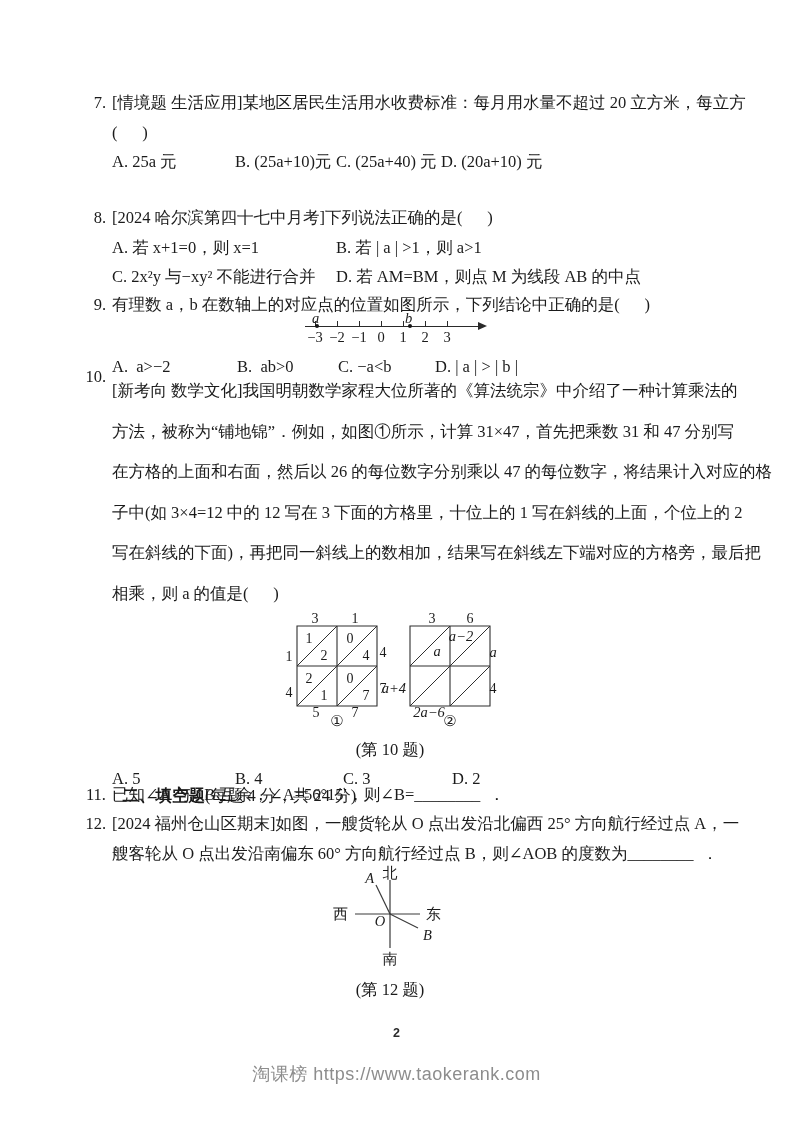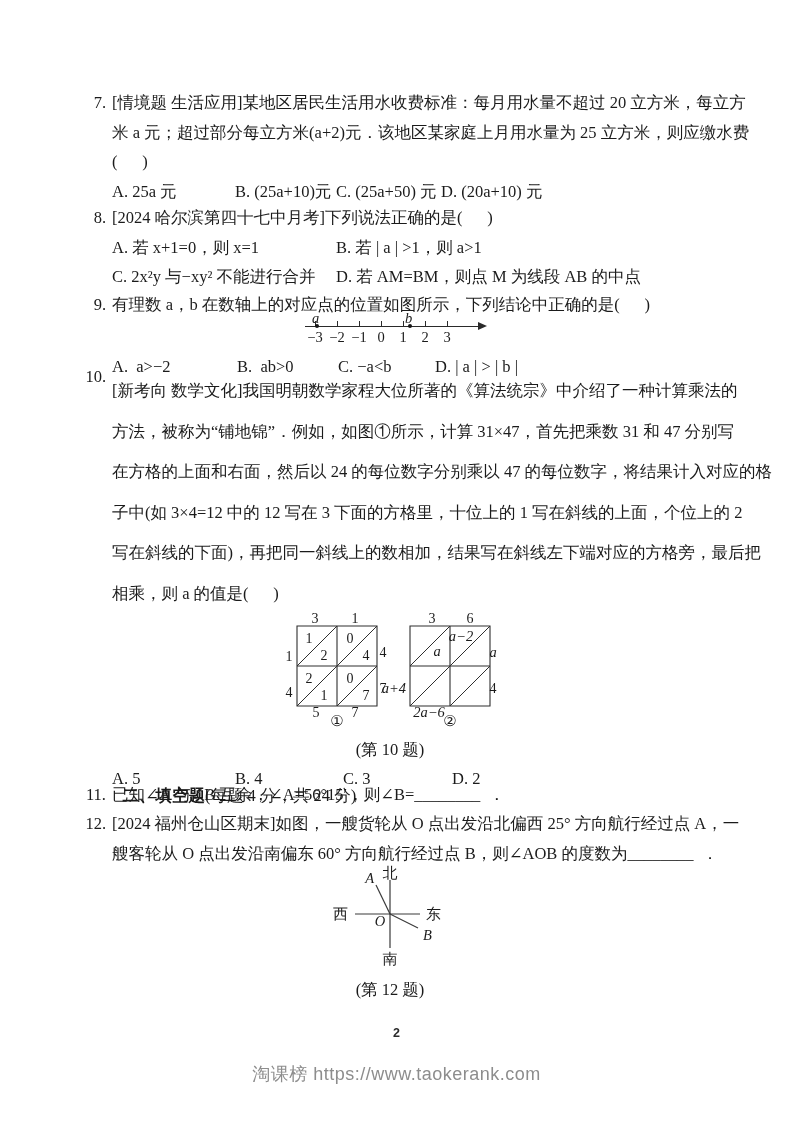--- a/index.html
+++ b/index.html
@@ -45,26 +45,25 @@
 </head>
 <body>
 
 <div class="page">
 
   <div class="qblock" style="top:88px">
     <div class="qrow">
       <span class="qnum">7.</span>
       <div class="qbody">
         <div class="ln">[情境题 生活应用]某地区居民生活用水收费标准：每月用水量不超过 20 立方米，每立方</div>
-        <div class="ln">米 a 元；超过部分每立方米(a+2)元．该地区某家庭上月用水量为 25 立方米，则应缴水费</div>
         <div class="ln">(      )</div>
         <div class="opts ln">
           <span class="op" style="width:123px">A. 25a 元</span>
           <span class="op" style="width:101px">B. (25a+10)元</span>
-          <span class="op" style="width:105px">C. (25a+50) 元</span>
+          <span class="op" style="width:105px">C. (25a+40) 元</span>
           <span class="op">D. (20a+10) 元</span>
         </div>
       </div>
     </div>
   </div>
 
   <div class="qblock" style="top:203px">
     <div class="qrow">
       <span class="qnum">8.</span>
       <div class="qbody">
@@ -119,21 +118,21 @@
       </div>
     </div>
   </div>
 
   <div class="qblock" style="top:364px">
     <div class="qrow">
       <span class="qnum n26">10.</span>
       <div class="qbody">
         <div class="ln26">[新考向 数学文化]我国明朝数学家程大位所著的《算法统宗》中介绍了一种计算乘法的</div>
         <div class="ln26">方法，被称为“铺地锦”．例如，如图①所示，计算 31×47，首先把乘数 31 和 47 分别写</div>
-        <div class="ln26">在方格的上面和右面，然后以 24 的每位数字分别乘以 47 的每位数字，将结果计入对应的格</div>
+        <div class="ln26">在方格的上面和右面，然后以 26 的每位数字分别乘以 47 的每位数字，将结果计入对应的格</div>
         <div class="ln26">子中(如 3×4=12 中的 12 写在 3 下面的方格里，十位上的 1 写在斜线的上面，个位上的 2</div>
         <div class="ln26">写在斜线的下面)，再把同一斜线上的数相加，结果写在斜线左下端对应的方格旁，最后把</div>
         <div class="ln26">相乘，则 a 的值是(      )</div>
 
         <svg class="fig10" width="250" height="126" viewBox="0 0 250 126">
 
           <path d="M15,15 H95 V95 H15 Z M55,15 V95 M15,55 H95" fill="none" stroke="#2f2f2f" stroke-width="1.1" stroke-linecap="square"></path>
           <path d="M15,55 L55,15 M55,55 L95,15 M15,95 L55,55 M55,95 L95,55" fill="none" stroke="#2f2f2f" stroke-width="1"></path>
           <text x="33" y="12" text-anchor="middle">3</text>
           <text x="73" y="12" text-anchor="middle">1</text>

